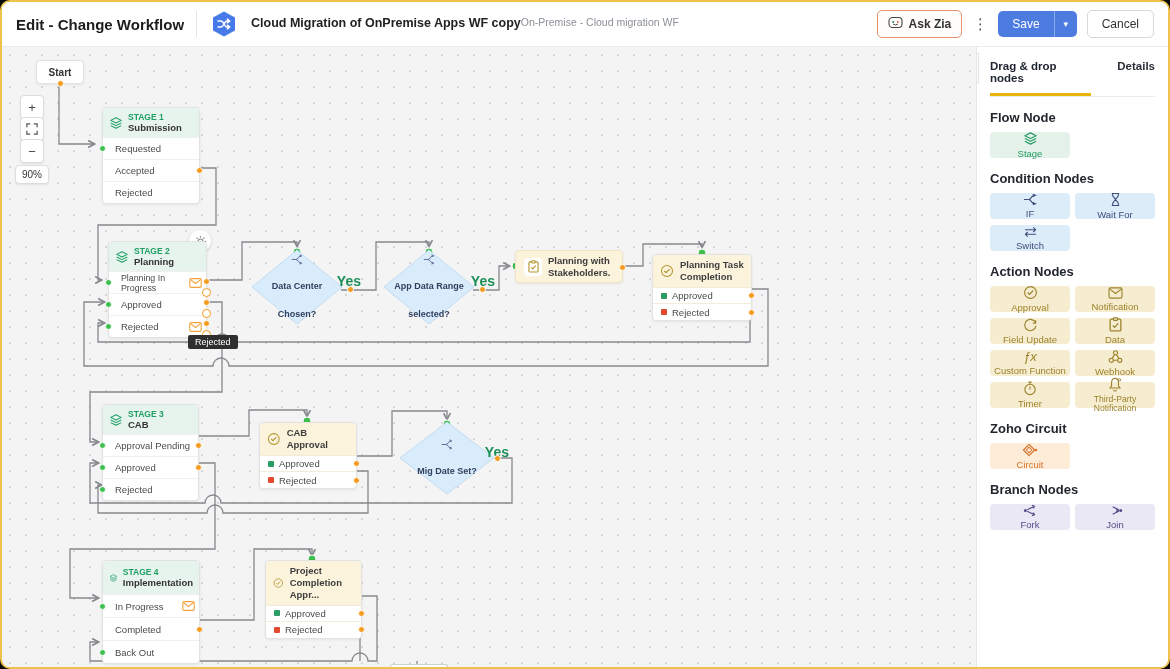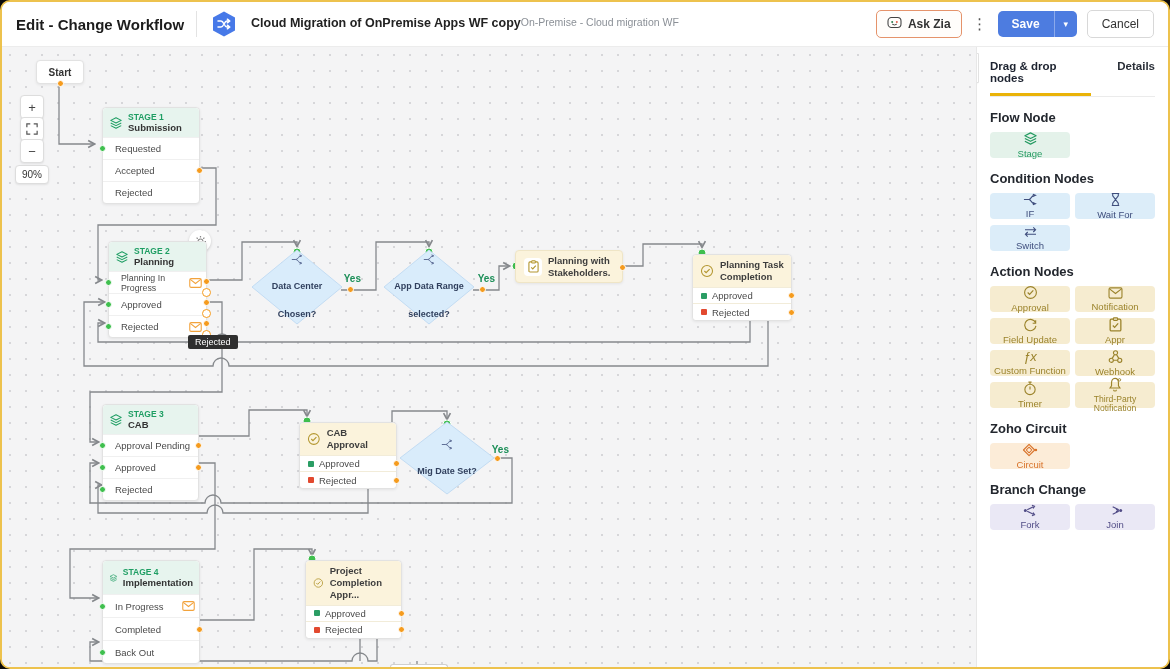--- a/index.html
+++ b/index.html
@@ -11,21 +11,21 @@
   .vdiv{width:1px;height:26px;background:#e3e3e3;}
   .wf-badge{width:30px;height:30px;display:flex;align-items:center;justify-content:center;}
   .wf-meta{display:flex;line-height:1.25;}
   .wf-name{font-size:12.5px;font-weight:bold;color:#222;}
   .wf-sub{font-size:10.5px;color:#8b9097;}
   .hdr-right{margin-left:auto;display:flex;align-items:center;gap:10px;}
   .btn{border-radius:5px;font-size:12px;cursor:pointer;display:flex;align-items:center;justify-content:center;}
   .btn-zia{border:1px solid #e5936b;background:#fffdfb;color:#333;padding:5px 10px;gap:6px;font-weight:bold;}
   .kebab{font-size:15px;color:#555;width:16px;text-align:center;}
   .btn-save-wrap{display:flex;}
-  .btn-save{background:#4d7ce0;color:#fff;padding:6px 14px;border-radius:5px 0 0 5px;font-weight:bold;}
+  .btn-save{background:#4d7ce0;color:#fff;padding:6px 14px;border-radius:5px 0 0 5px;font-weight:normal;}
   .btn-save-chev{background:#4d7ce0;color:#fff;width:22px;padding:6px 0;border-left:1px solid rgba(255,255,255,.35);border-radius:0 5px 5px 0;font-size:9px;}
   .btn-cancel{border:1px solid #d8d8d8;background:#fff;color:#333;padding:6px 14px;}
   
   .main{flex:1;display:flex;min-height:0;}
   .canvas{position:relative;flex:1;background:#f4f4f5;background-image:radial-gradient(#d6d6d9 1px,transparent 1.2px);background-size:16px 16px;overflow:hidden;}
   .layer{position:absolute;inset:0;}
   svg.conn{position:absolute;inset:0;pointer-events:none;}
   
   .zbtn{position:absolute;left:18px;width:22px;height:22px;background:#fff;border:1px solid #ddd;border-radius:4px;box-shadow:0 1px 2px rgba(0,0,0,.08);display:flex;align-items:center;justify-content:center;font-size:13px;color:#444;cursor:pointer;}
   .zpct{position:absolute;left:13px;top:118px;background:#fff;border:1px solid #ddd;border-radius:4px;box-shadow:0 1px 2px rgba(0,0,0,.08);font-size:10px;color:#333;padding:3px 6px;}
@@ -40,29 +40,29 @@
   .srow{position:relative;display:flex;align-items:center;height:21px;padding:0 4px 0 12px;border-top:1px solid #f0f0f0;color:#4a4a4a;gap:4px;}
   .gdot{position:absolute;left:-4px;width:7px;height:7px;border-radius:50%;background:#3fbf4e;border:1px solid #fff;box-sizing:border-box;}
   .odot{position:absolute;right:-4px;width:7px;height:7px;border-radius:50%;background:#f59b1e;border:1px solid #fff;box-sizing:border-box;}
   .odot.abs,.oring{position:absolute;}
   .oring{right:-5px;width:9px;height:9px;border-radius:50%;background:#fff;border:1.5px solid #f59b1e;box-sizing:border-box;}
   .env{margin-left:auto;display:flex;}
   .beige{background:#fbf3dc;border:1px solid #efe5c6;}
   .task-node{width:108px;height:33px;display:flex;align-items:center;gap:6px;padding:0 8px;box-sizing:border-box;}
   .chip{width:18px;height:18px;background:#fff;border-radius:4px;display:flex;align-items:center;justify-content:center;flex:none;}
   .t2{font-size:9.5px;font-weight:bold;color:#3d3d3d;line-height:1.25;}
-  .appr{width:98px;font-size:9.5px;margin-left:40px;}
+  .appr{width:98px;font-size:9.5px;}
   .appr-head{background:#fbf3dc;border-radius:4px 4px 0 0;padding:4px 7px;display:flex;align-items:center;gap:6px;min-height:20px;}
   .appr-title{font-weight:bold;color:#3d3d3d;line-height:1.25;font-size:9.5px;}
   .arow{position:relative;display:flex;align-items:center;height:15.5px;padding:0 8px;border-top:1px solid #f2ecd9;color:#4a4a4a;gap:5px;background:#fff;}
   .sq{width:6px;height:6px;border-radius:1px;flex:none;}
   .sq-g{background:#2a9d64;}.sq-r{background:#e2492f;}
   .diamond{position:absolute;}
   .dtext{position:absolute;inset:0;display:flex;flex-direction:column;align-items:center;justify-content:center;gap:16px;color:#31405e;font-size:9px;font-weight:bold;text-align:center;line-height:1.25;}
-  .yes{position:absolute;color:#1c8f58;font-size:10px;font-weight:bold;}
+  .yes{position:absolute;color:#1c8f58;font-size:14px;font-weight:bold;}
   .tooltip{position:absolute;background:#2f2f2f;color:#fff;font-size:9px;padding:2px 7px;border-radius:2px;}
   .gearbtn{position:absolute;width:22px;height:22px;background:#fff;border-radius:50%;box-shadow:0 1px 3px rgba(0,0,0,.18);display:flex;align-items:center;justify-content:center;cursor:pointer;}
   .partial{position:absolute;background:#fff;border:1px solid #cfcfcf;border-bottom:none;border-radius:3px 3px 0 0;}
   
   .panel{width:192px;min-width:192px;background:#fff;border-left:1px solid #e7e7e7;position:relative;padding:0 13px;box-sizing:border-box;overflow:hidden;}
   .collapse{position:absolute;left:-1px;top:6px;width:15px;height:28px;background:#fff;border:1px solid #e2e2e2;border-radius:4px 0 0 4px;display:flex;align-items:center;justify-content:center;font-size:11px;color:#666;cursor:pointer;transform:translateX(-14px);box-shadow:-1px 1px 2px rgba(0,0,0,.05);}
   .tabs{display:flex;gap:26px;padding-top:13px;border-bottom:1px solid #ebebeb;}
   .tab{font-size:11.5px;padding-bottom:9px;cursor:pointer;color:#333;}
   .tab.active{font-weight:bold;color:#1d2330;border-bottom:3px solid #eab308;}
   .tab.idle{font-weight:bold;color:#2a2f38;}
@@ -499,21 +499,21 @@
           <span>Field Update</span>
         </div>
         <div class="card c-act">
           <span class="ic">
                 <svg width="13" height="15" viewBox="0 0 12 14">
                   <rect x="1" y="2" width="10" height="11" rx="1.2" fill="none" stroke="currentColor" stroke-width="1.2"></rect>
                   <rect x="4" y="0.8" width="4" height="2.4" rx="0.8" fill="#f6ecd0" stroke="currentColor" stroke-width="1.1"></rect>
                   <path d="M3.5,8 L5.2,9.7 L8.5,6" fill="none" stroke="currentColor" stroke-width="1.2"></path>
                 </svg>
               </span>
-          <span>Appr</span>
+          <span>Data</span>
         </div>
         <div class="card c-act">
           <span class="ic fxg">ƒx</span>
           <span>Custom Function</span>
         </div>
         <div class="card c-act">
           <span class="ic">
                 <svg width="15" height="15" viewBox="0 0 16 16">
                   <circle cx="8" cy="4" r="2.2" fill="none" stroke="currentColor" stroke-width="1.2"></circle>
                   <circle cx="3.5" cy="12" r="2.2" fill="none" stroke="currentColor" stroke-width="1.2"></circle>
@@ -551,21 +551,21 @@
                 <svg width="16" height="14" viewBox="0 0 17 15">
                   <path d="M7.5,1.5 L13.5,7.5 L7.5,13.5 L1.5,7.5 Z" fill="none" stroke="currentColor" stroke-width="1.2" stroke-linejoin="round"></path>
                   <path d="M7.5,4.5 L10.5,7.5 L7.5,10.5 L4.5,7.5 Z" fill="none" stroke="currentColor" stroke-width="1.1" stroke-linejoin="round"></path>
                   <circle cx="14.8" cy="7.5" r="1.4" fill="currentColor"></circle>
                 </svg>
               </span>
           <span>Circuit</span>
         </div>
       </div>
 
-      <div class="sec">Branch Change</div>
+      <div class="sec">Branch Nodes</div>
       <div class="grid">
         <div class="card c-br">
           <span class="ic">
                 <svg width="15" height="13" viewBox="0 0 16 13">
                   <circle cx="2.5" cy="6.5" r="1.6" fill="currentColor"></circle>
                   <path d="M4.5,5.8 L11,2.5 M4.5,7.2 L11,10.5 M9.5,1 L12.3,2 L10.8,4.3 M9.5,12 L12.3,11 L10.8,8.7" fill="none" stroke="currentColor" stroke-width="1.2"></path>
                 </svg>
               </span>
           <span>Fork</span>
         </div>

